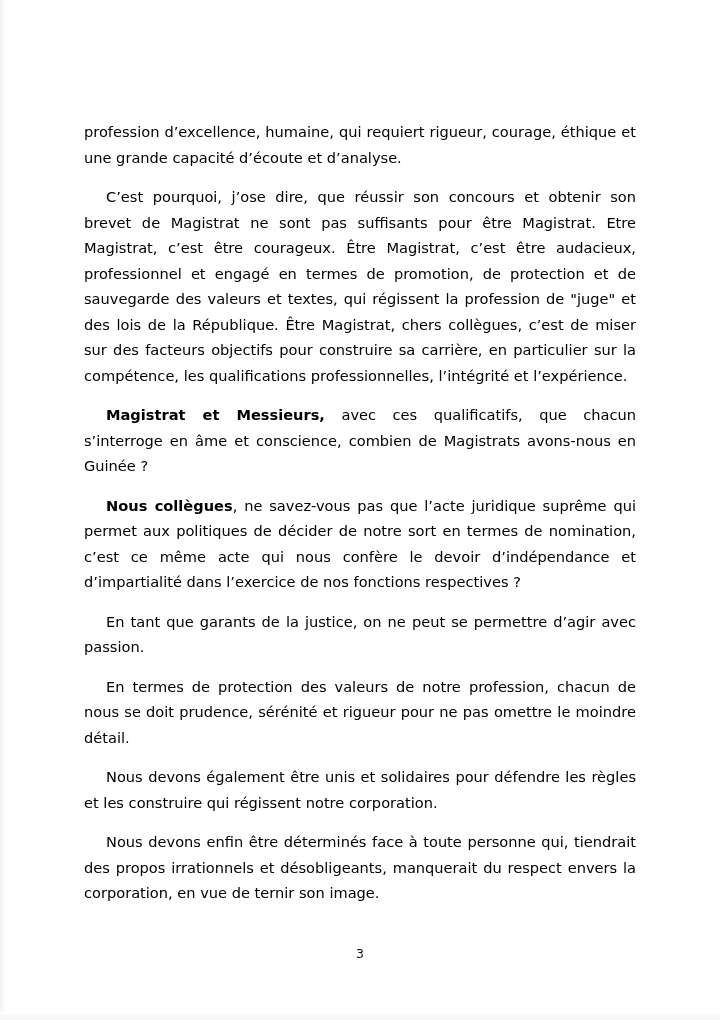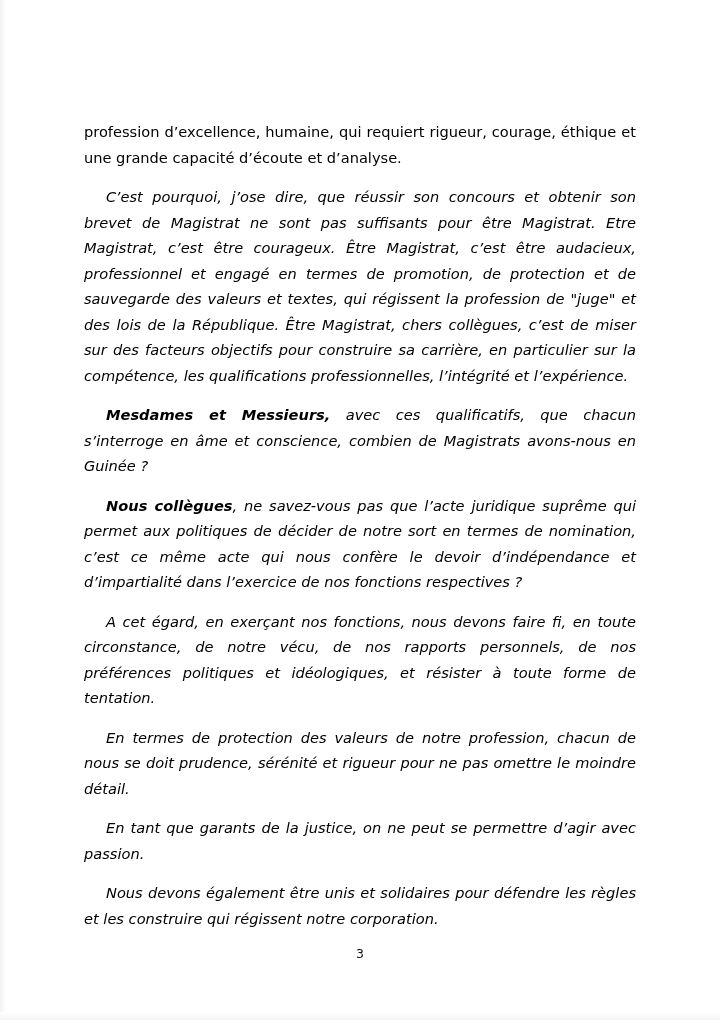--- a/index.html
+++ b/index.html
@@ -34,21 +34,20 @@
     line-height: 25.5px;
     text-align: justify;
     text-justify: inter-word;
     hyphens: none;
   }
   p.para.first {
     text-indent: 0;
   }
   .ti {
     text-indent: 22px;
-    font-style: italic;
   }
   b.strong {
     font-weight: bold;
   }
   .pagenum {
     position: absolute;
     left: 0;
     right: 0;
     top: 946px;
     text-align: center;
@@ -80,40 +79,40 @@
 
     <p class="para first">
       <span>profession d’excellence, humaine, qui requiert rigueur, courage, éthique et une grande capacité d’écoute et d’analyse.</span>
     </p>
 
     <p class="para ti">
       <span>C’est pourquoi, j’ose dire, que réussir son concours et obtenir son brevet de Magistrat ne sont pas suffisants pour être Magistrat. Etre Magistrat, c’est être courageux. Être Magistrat, c’est être audacieux, professionnel et engagé en termes de promotion, de protection et de sauvegarde des valeurs et textes, qui régissent la profession de "juge" et des lois de la République. Être Magistrat, chers collègues, c’est de miser sur des facteurs objectifs pour construire sa carrière, en particulier sur la compétence, les qualifications professionnelles, l’intégrité et l’expérience.</span>
     </p>
 
     <p class="para ti">
-      <b class="strong">Mesdames et Messieurs,</b><span> avec ces qualificatifs, que chacun s’interroge en âme et conscience, combien de Magistrats avons-nous en Guinée ?</span>
+      <b class="strong">Magistrat et Messieurs,</b><span> avec ces qualificatifs, que chacun s’interroge en âme et conscience, combien de Magistrats avons-nous en Guinée ?</span>
     </p>
 
     <p class="para ti">
       <b class="strong">Nous collègues</b><span>, ne savez-vous pas que l’acte juridique suprême qui permet aux politiques de décider de notre sort en termes de nomination, c’est ce même acte qui nous confère le devoir d’indépendance et d’impartialité dans l’exercice de nos fonctions respectives ?</span>
     </p>
 
+
     <p class="para ti">
-      <span>A cet égard, en exerçant nos fonctions, nous devons faire fi, en toute circonstance, de notre vécu, de nos rapports personnels, de nos préférences politiques et idéologiques, et résister à toute forme de tentation.</span>
+      <span>En tant que garants de la justice, on ne peut se permettre d’agir avec passion.</span>
     </p>
 
     <p class="para ti">
       <span>En termes de protection des valeurs de notre profession, chacun de nous se doit prudence, sérénité et rigueur pour ne pas omettre le moindre détail.</span>
     </p>
 
     <p class="para ti">
-      <span>En tant que garants de la justice, on ne peut se permettre d’agir avec passion.</span>
+      <span>Nous devons également être unis et solidaires pour défendre les règles et les construire qui régissent notre corporation.</span>
     </p>
 
     <p class="para ti">
-      <span>Nous devons également être unis et solidaires pour défendre les règles et les construire qui régissent notre corporation.</span>
+      <span>Nous devons enfin être déterminés face à toute personne qui, tiendrait des propos irrationnels et désobligeants, manquerait du respect envers la corporation, en vue de ternir son image.</span>
     </p>
-
 
   </div>
 
   <div class="pagenum">3</div>
 </div>
 
 </body></html>

